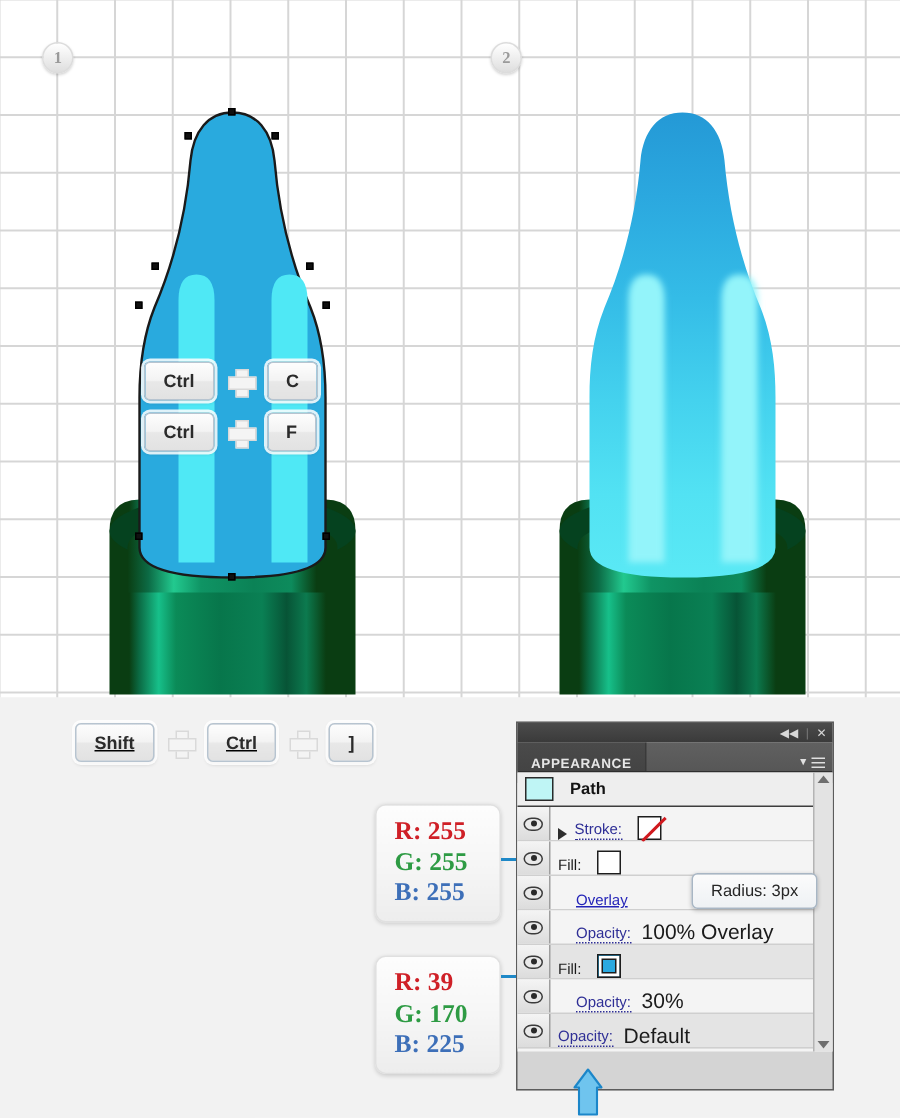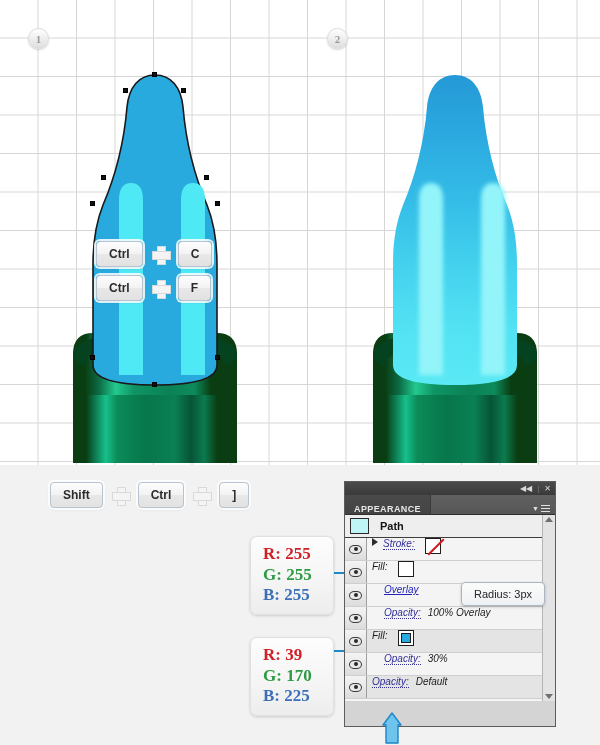--- a/index.html
+++ b/index.html
@@ -154,24 +154,23 @@
     display: flex; align-items: center; height: 23px;
     background: #eeeeee; border-bottom: 1px solid #3d3d3d;
   }
   .head-swatch {
     width: 19px; height: 16px; margin-left: 5px;
     background: #bff5f5; border: 1px solid #2a2a2a;
   }
   .head-label { margin-left: 11px; font-size: 11px; font-weight: bold; color: #141414; }
 
   .ap-row {
-    display: flex; align-items: flex-start; height: 23px;
+    display: flex; align-items: flex-end; height: 23px;
     border-bottom: 1px solid #cfcfcf; position: relative;
     background: #f4f4f4;
-    font-style: italic;
   }
   .ap-row.alt { background: #e4e4e4; }
   .eye-cell {
     width: 22px; height: 100%; flex: 0 0 22px;
     background: linear-gradient(to bottom,#f4f4f4,#dcdcdc);
     border-right: 1px solid #9e9e9e;
     display: flex; align-items: center; justify-content: center;
   }
   .eye {
     width: 13px; height: 9px; border-radius: 50% / 60%;
@@ -188,21 +187,21 @@
     border-left: 6px solid #2d2d2d;
     border-top: 4px solid transparent;
     border-bottom: 4px solid transparent;
   }
   .row-label {
     font-size: 10px; color: #2f2f96; margin-left: 5px;
     border-bottom: 1px dotted #2f2f96;
   }
   .row-label.plain { color: #1b1b1b; border-bottom: none; }
   .row-label.link  { color: #2424b8; text-decoration: underline; border-bottom: none; }
-  .row-value { font-size: 10px; color: #1b1b1b; margin-left: 7px; }
+  .row-value { font-size: 14px; color: #1b1b1b; margin-left: 7px; }
 
   .swatch {
     width: 16px; height: 16px; margin-left: 10px;
     border: 1px solid #1d1d1d; background: #fff; position: relative;
   }
   .swatch.none::after {
     content: ""; position: absolute; left: -1px; top: 50%;
     width: 22px; height: 2px; background: #d0191e;
     transform: rotate(-45deg); transform-origin: center;
   }
@@ -424,21 +423,21 @@
 
     <div class="key-row" id="keys-ctrl-f">
       <span class="key">Ctrl</span>
       <span class="plus"></span>
       <span class="key">F</span>
     </div>
   </div>
 
   <div class="lower">
 
-    <div class="key-row" id="keys-shift-ctrl-bracket" style="top:17px;">
+    <div class="key-row" id="keys-shift-ctrl-bracket" style="top:17px;text-decoration:underline;">
       <span class="key">Shift</span>
       <span class="plus"></span>
       <span class="key">Ctrl</span>
       <span class="plus"></span>
       <span class="key">]</span>
     </div>
   </div>
 
   <div class="rgb-box" id="rgb-white">
     <div class="rgb-r">R: 255</div>

